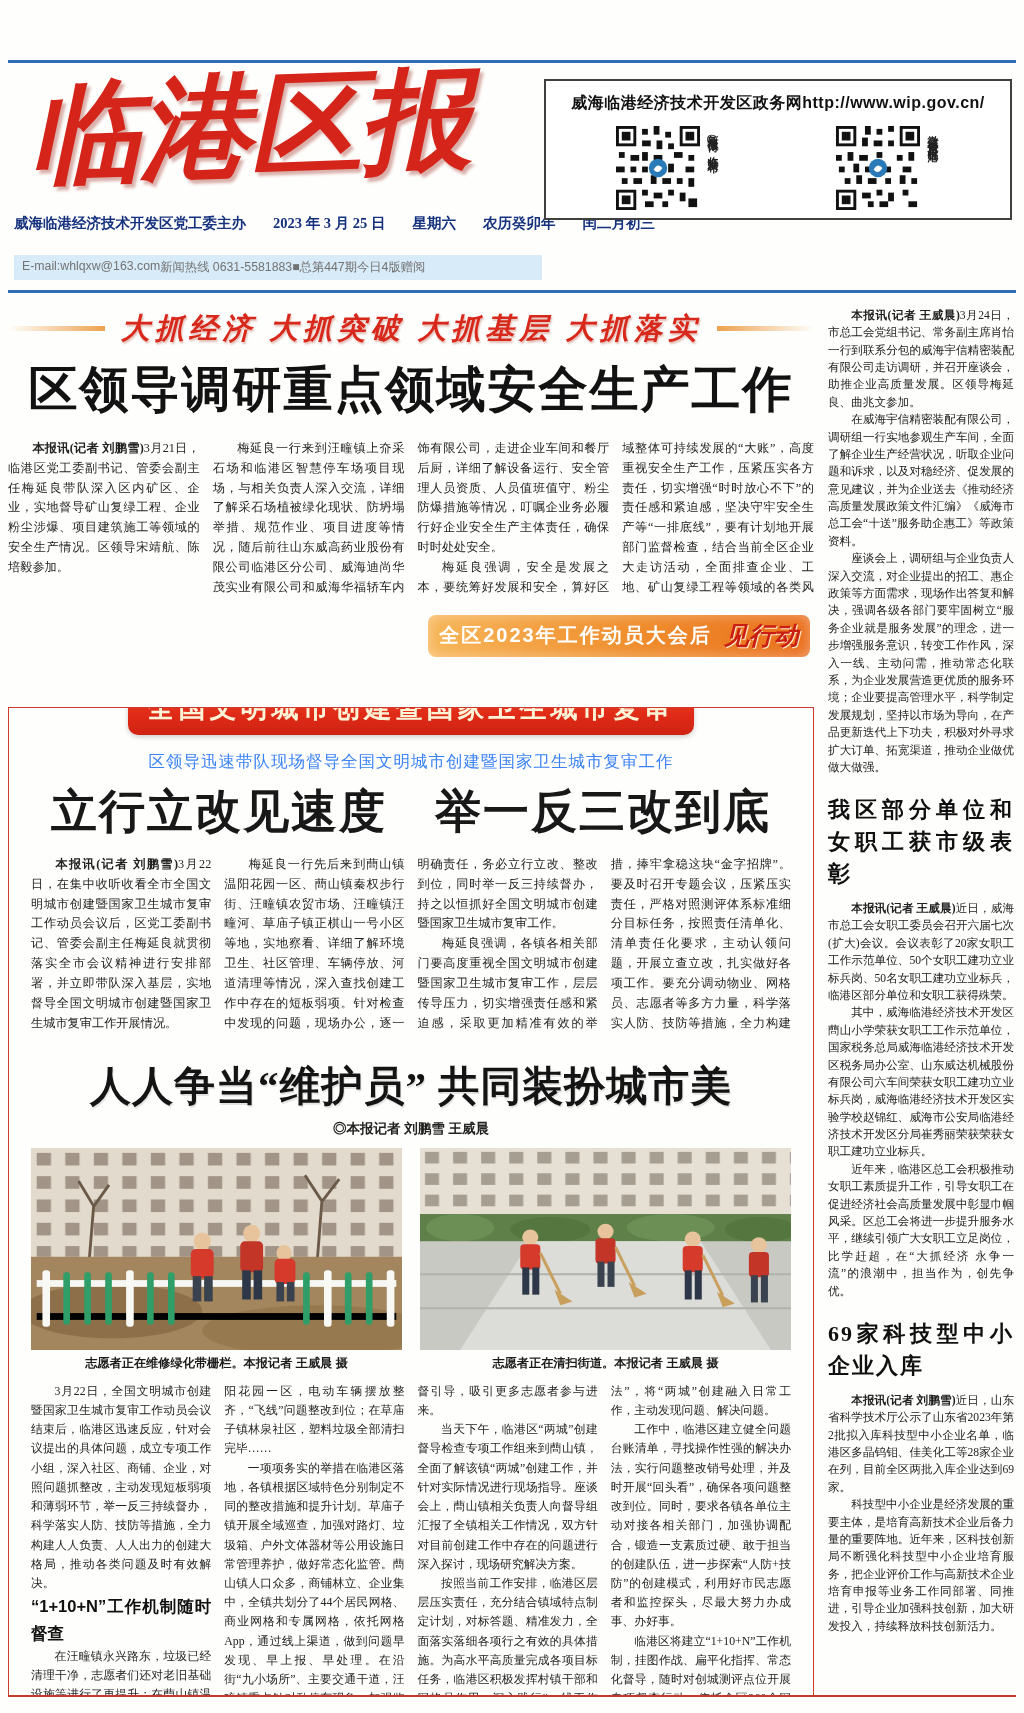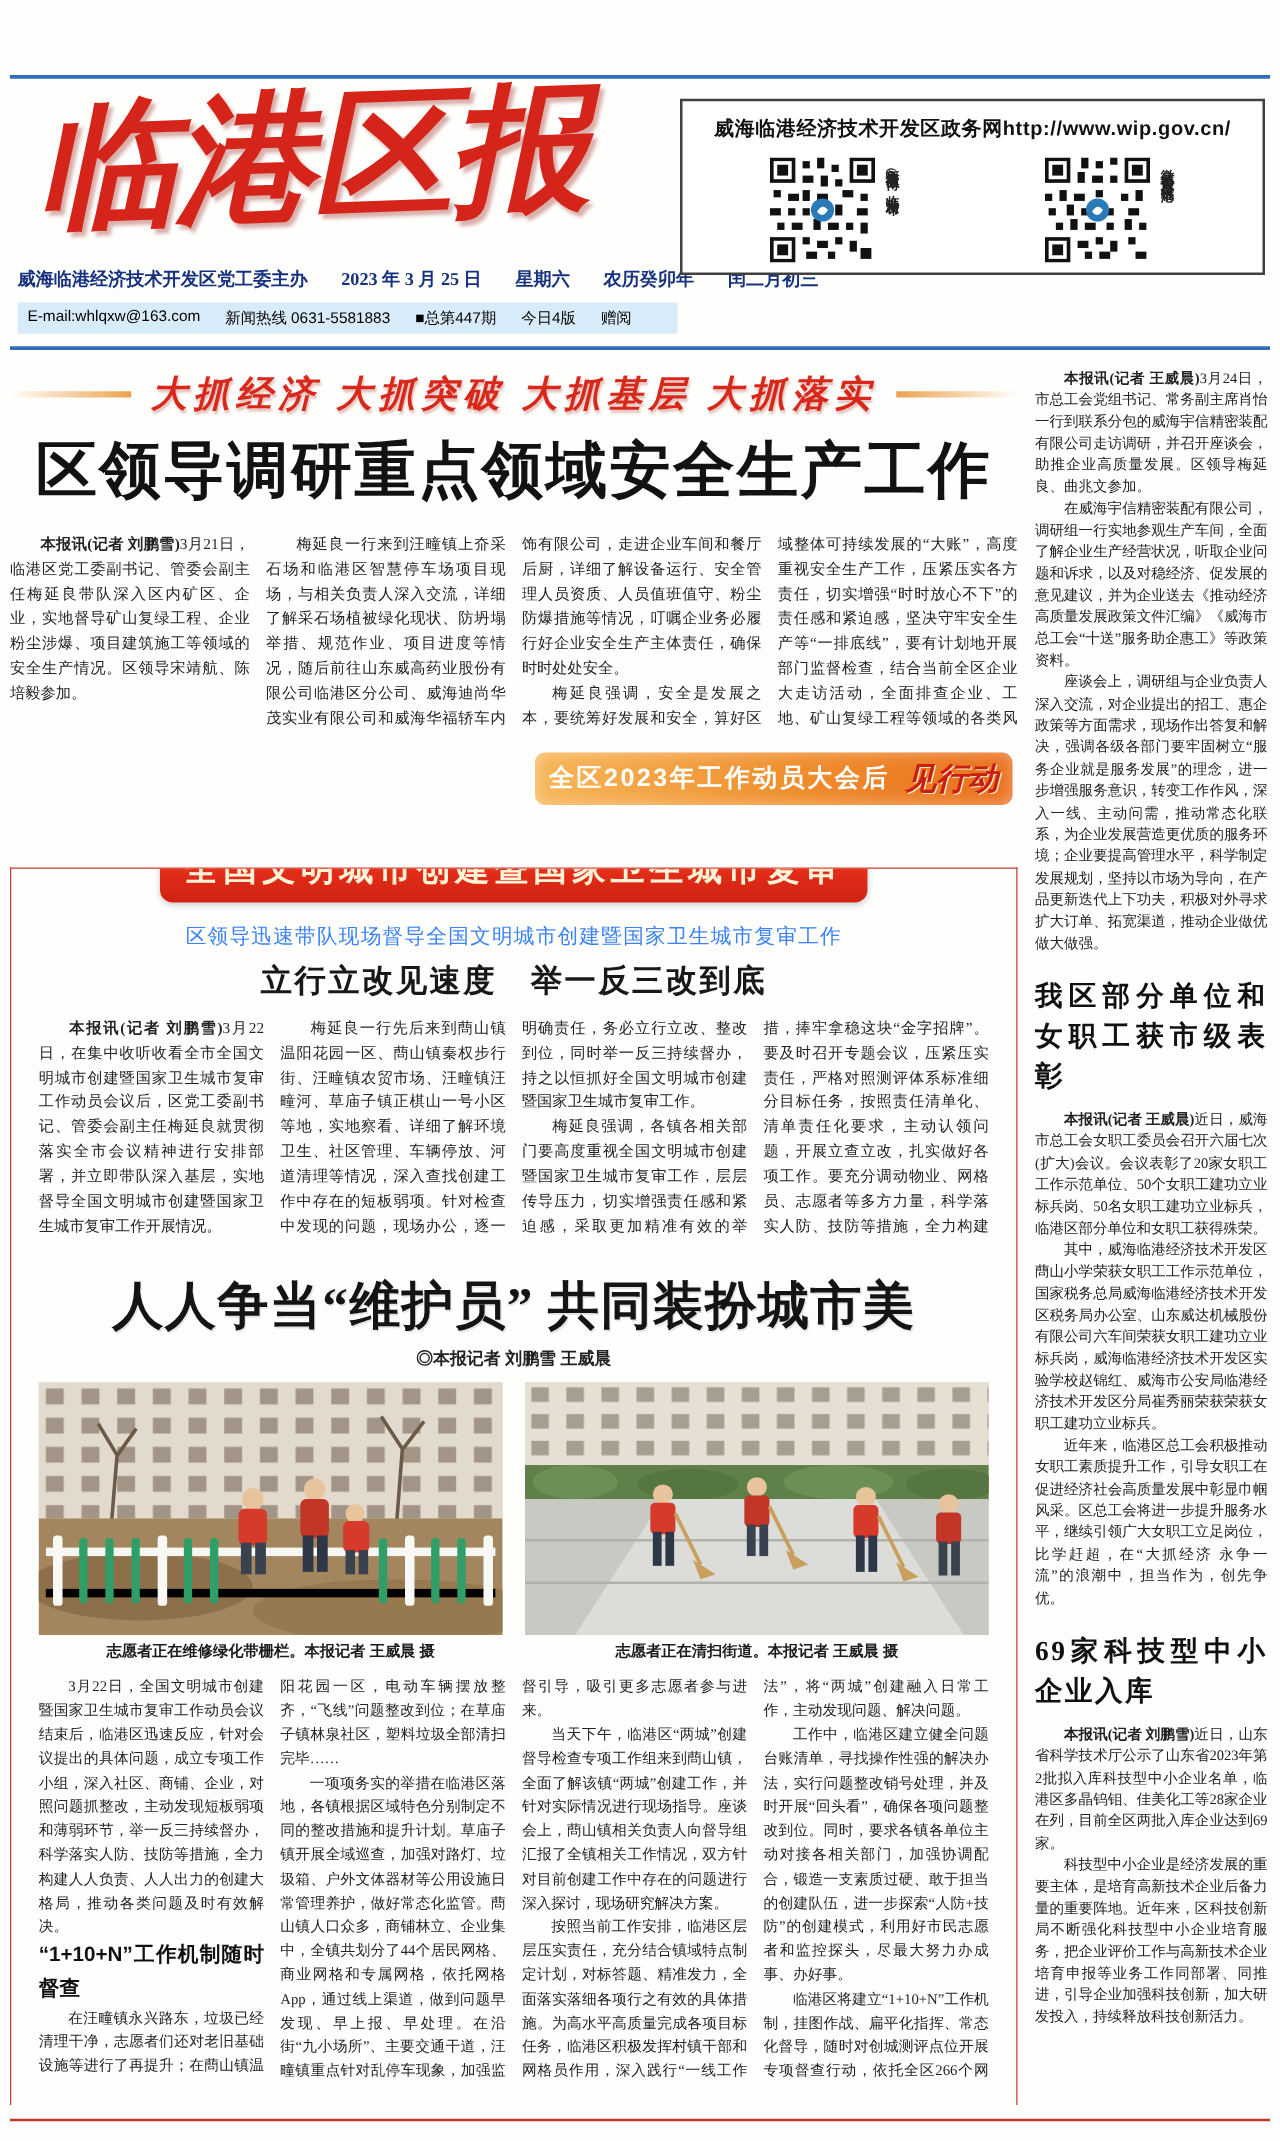--- a/index.html
+++ b/index.html
@@ -7,21 +7,21 @@
         background:#fefefc;font-family:"Liberation Serif",serif;color:#1c1c1c}
   .top-rule{height:3px;background:#2f6db4}
 
   
   .masthead{display:flex;justify-content:space-between;align-items:flex-start;padding:8px 4px 0 6px}
   .left-head{width:528px}
   .brand{font-size:112px;line-height:1.15;font-weight:900;font-style:italic;color:#d5251b;
          letter-spacing:-2px;transform:rotate(-2deg);transform-origin:left bottom;
          text-shadow:3px 4px 3px rgba(150,30,18,.35);white-space:nowrap;padding-left:18px}
   .info1{display:flex;gap:27px;font-size:14.5px;color:#16327e;font-weight:600;margin-top:14px;white-space:nowrap}
-  .info2{margin-top:9px;background:#d8ebf8;color:#000000;font-size:12.3px;display:flex;gap:20px;
+  .info2{margin-top:22px;background:#d8ebf8;color:#737373;font-size:12.3px;display:flex;
          padding:4px 8px;white-space:nowrap;font-family:"Liberation Sans",sans-serif}
   .gov-box{width:468px;border:2px solid #404040;box-sizing:border-box;padding:12px 12px 8px;margin-top:8px;background:#fff}
   .gov-title{font-family:"Liberation Sans",sans-serif;font-weight:700;font-size:16px;color:#111;text-align:center;letter-spacing:.5px}
   .qr-row{display:flex;justify-content:space-around;margin-top:12px}
   .qr-group{display:flex;gap:5px}
   .qr{width:84px;height:84px}
   .qr-label{writing-mode:vertical-rl;font-size:11px;font-weight:700;letter-spacing:2px;color:#222;
             font-family:"Liberation Sans",sans-serif}
   .blue-rule{height:3px;background:#2f6db4;margin-top:10px}
 
@@ -57,21 +57,21 @@
   
   .feature-box{margin-top:50px;border:1px solid #cf3a2e;border-bottom:none;box-sizing:border-box;
                height:1016px;overflow:hidden;padding:0 22px 4px;position:relative;background:#fefefc}
   .campaign-banner{width:566px;height:54px;margin:-27px auto 0;border-radius:10px;
                    background:linear-gradient(180deg,#f4573d,#e02b17 60%,#cf2212);
                    display:flex;align-items:center;justify-content:center;
                    color:#fdf3d7;font-weight:900;font-size:27px;letter-spacing:4px;
                    font-family:"Liberation Sans",sans-serif;box-shadow:0 2px 5px rgba(0,0,0,.2)}
   .kicker{text-align:center;font-size:16.5px;color:#3b82f6;margin-top:16px;letter-spacing:1px;
           font-family:"Liberation Sans",sans-serif}
-  .art2-headline{font-size:25px;font-weight:900;text-align:center;margin:8px 0 12px;letter-spacing:2px;color:#181818}
+  .art2-headline{font-size:46px;font-weight:900;text-align:center;margin:8px 0 12px;letter-spacing:2px;color:#181818}
   .art2-body{height:186px;overflow:hidden}
 
   
   .art3-headline{font-size:41px;font-weight:900;text-align:center;margin:18px 0 6px;color:#141414;
                  letter-spacing:1px;text-shadow:1px 2px 0 rgba(0,0,0,.1)}
   .byline{text-align:center;font-size:13.5px;font-weight:700;margin-bottom:10px;
           font-family:"Liberation Sans",sans-serif;color:#222}
   .photos{display:flex;gap:18px}
   .photos figure{margin:0;flex:1}
   .photo{width:100%;height:202px;display:block;background:#cfc8bb}

